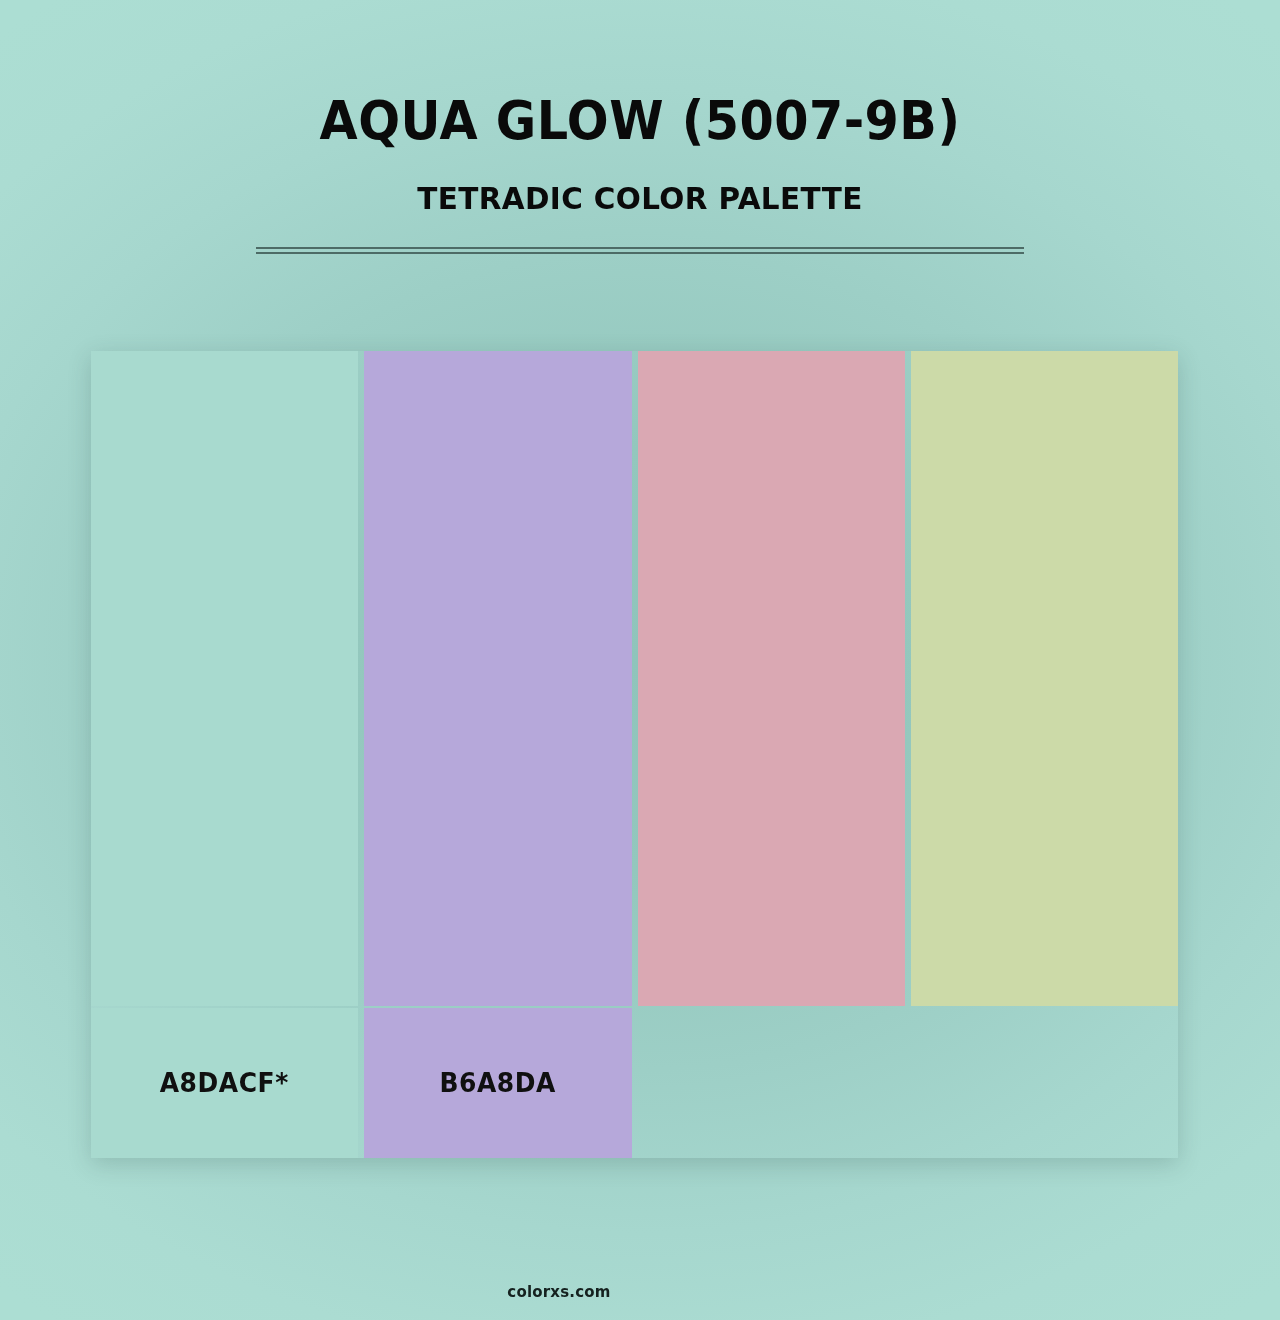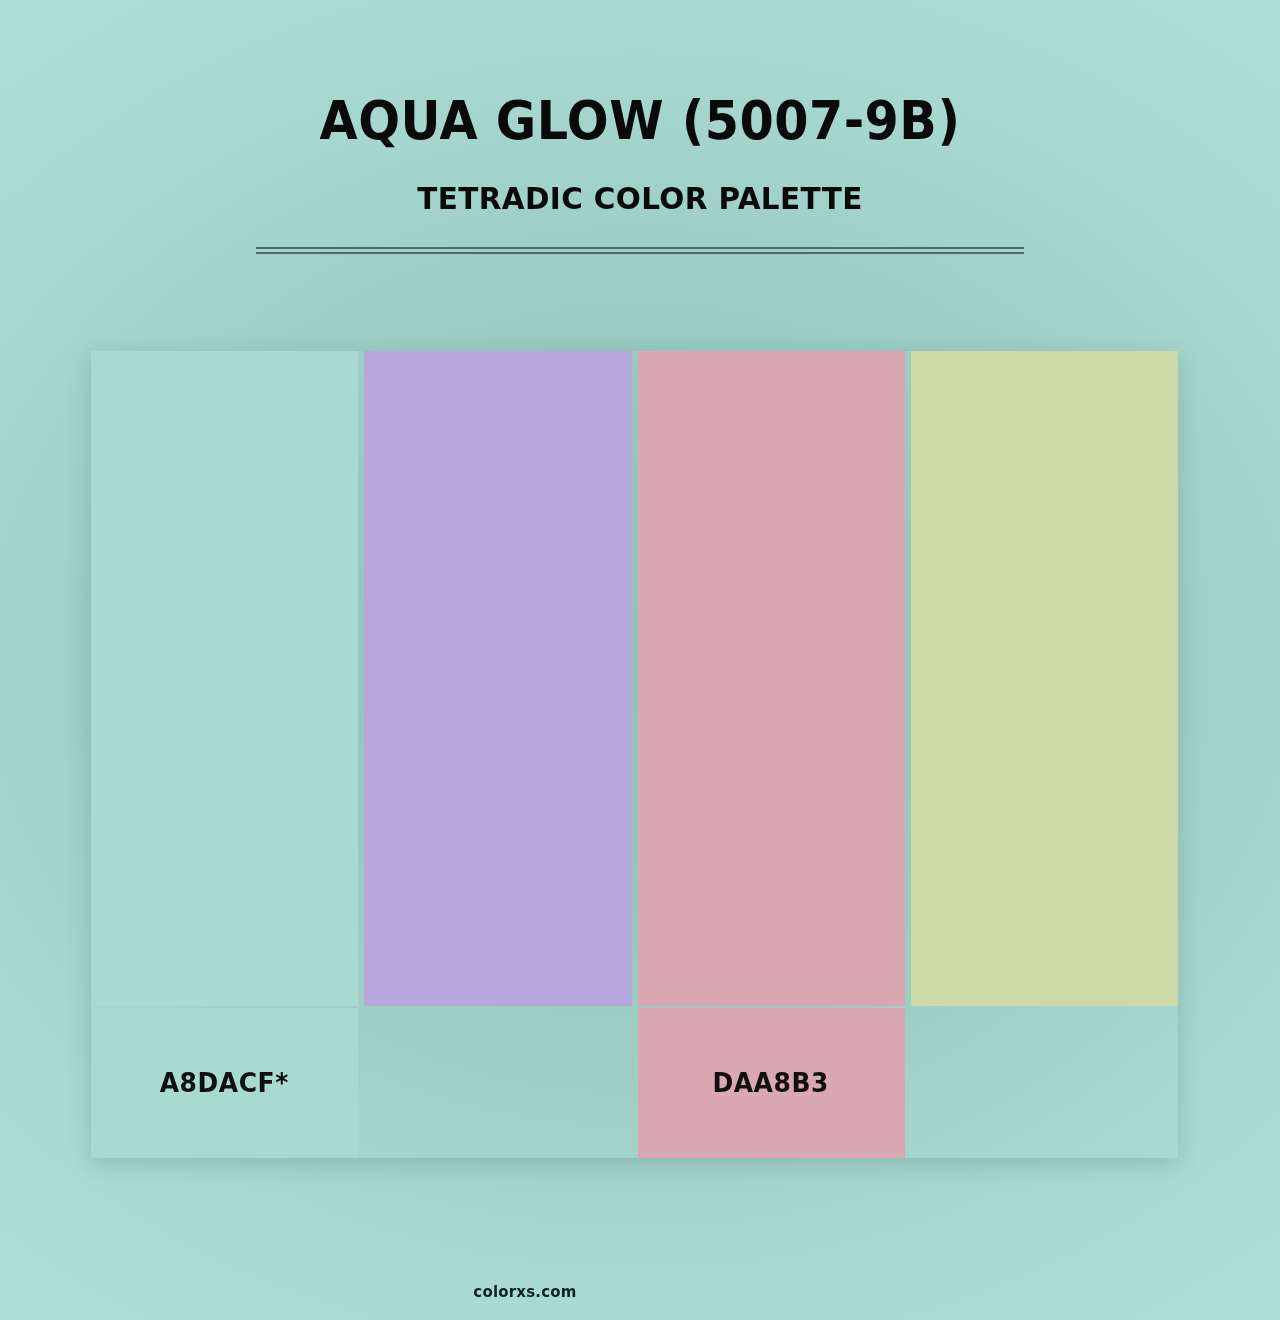--- a/index.html
+++ b/index.html
@@ -132,20 +132,21 @@
   }
 
   
   #footer {
     position: absolute;
     left: 0;
     top: 1282px;
     width: 1050px;
     text-align: center;
     z-index: 3;
+    padding-left: 34px;
   }
   #footer-text {
     font-size: 15px;
     font-weight: 700;
     color: #15211f;
     letter-spacing: 0.2px;
   }
 </style>
 </head>
 <body>
@@ -166,27 +167,27 @@
 
     <div class="swatch-column">
       <div class="swatch-block" style="background-color: rgb(168, 218, 207);"></div>
       <div class="swatch-label-cell" style="background-color: rgb(168, 218, 207);">
         <span class="swatch-label-text" style="color: rgb(16, 16, 16);">A8DACF*</span>
       </div>
     </div>
 
     <div class="swatch-column">
       <div class="swatch-block" style="background-color: rgb(182, 168, 218);"></div>
+      <div class="swatch-label-cell" style="background-color: rgb(182, 168, 218);">
+        <span class="swatch-label-text" style="color: rgb(16, 16, 16);">B6A8DA</span>
+      </div>
     </div>
 
     <div class="swatch-column">
       <div class="swatch-block" style="background-color: rgb(218, 168, 179);"></div>
-      <div class="swatch-label-cell" style="background-color: rgb(218, 168, 179);">
-        <span class="swatch-label-text" style="color: rgb(16, 16, 16);">DAA8B3</span>
-      </div>
     </div>
 
     <div class="swatch-column">
       <div class="swatch-block" style="background-color: rgb(204, 218, 168);"></div>
     </div>
 
   </div>
 </div>
 
 <div id="footer">

